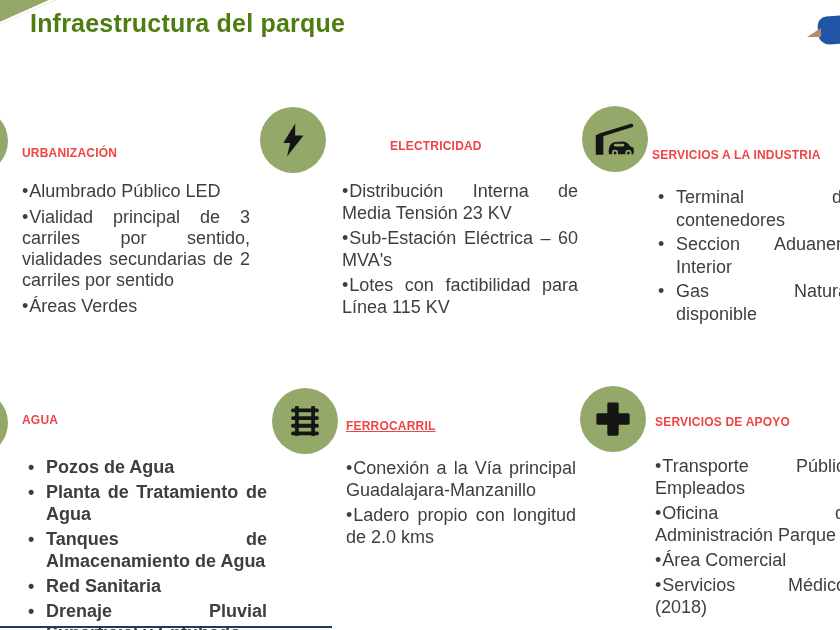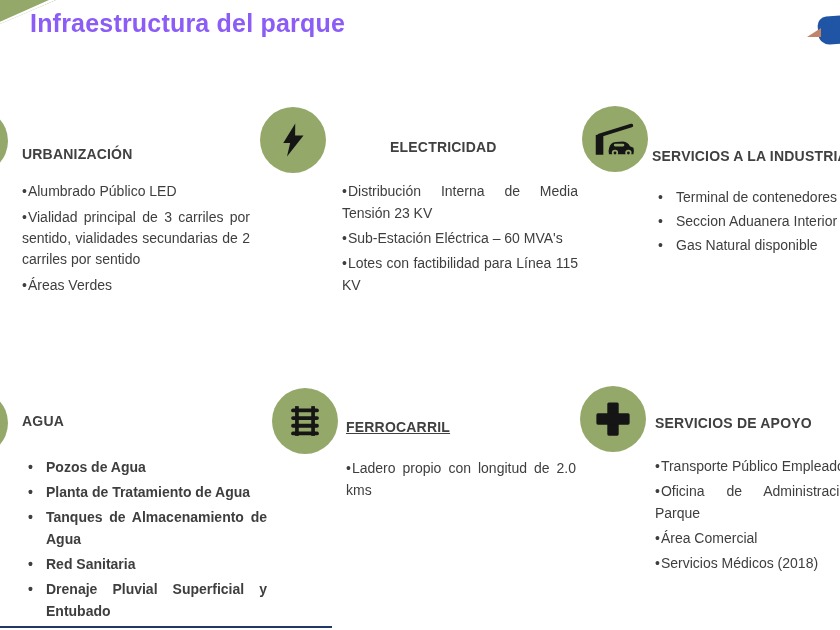--- a/index.html
+++ b/index.html
@@ -7,38 +7,38 @@
     width:840px; height:630px; position:relative; overflow:hidden;
     background:#ffffff; font-family:"Liberation Sans", sans-serif;
   }
 
   
   .ribbon { position:absolute; left:0; top:0; width:56px; height:24px;
     background:#94a86a; clip-path:polygon(0 0,100% 0,0 100%); }
   .ribbon-slash { position:absolute; left:-6px; top:9px; width:70px; height:3px;
     background:#ffffff; transform:rotate(-24deg); }
   .page-title { position:absolute; left:30px; top:9px; font-size:25px;
-    font-weight:bold; color:#8b5cf6; letter-spacing:0.2px; white-space:nowrap; }
+    font-weight:bold; color:#4d7c0f; letter-spacing:0.2px; white-space:nowrap; }
   .logo-blue { position:absolute; left:818px; top:16px; width:34px; height:28px;
     background:#1f55a4; border-radius:9px 0 0 11px; transform:rotate(-4deg); }
   .logo-tan { position:absolute; left:807px; top:28px; width:14px; height:9px;
     background:#c0846a; clip-path:polygon(0 100%,100% 0,100% 100%); }
 
   
   .circ { position:absolute; width:66px; height:66px; border-radius:50%;
     background:#94a86a; display:flex; align-items:center; justify-content:center; }
   .circ svg { display:block; }
 
   
-  .h { position:absolute; font-size:14px; font-weight:bold; color:#404040;
+  .h { position:absolute; font-size:12px; font-weight:bold; color:#ef4444;
     letter-spacing:0.2px; white-space:nowrap; }
 
   
   ul { margin:0; padding:0; list-style:none; }
-  .blist { position:absolute; font-size:14px; color:#3e3e3e; }
+  .blist { position:absolute; font-size:18px; color:#3e3e3e; }
   .tight li { text-align:justify; line-height:21px; margin-bottom:5px; }
   .tight li::before { content:"\2022"; margin-right:1px; }
   .lh22 li { line-height:22px; margin-bottom:3px; }
   .dots li { position:relative; padding-left:24px; line-height:22px;
     margin-bottom:3px; text-align:justify; }
   .dots li::before { content:"\2022"; position:absolute; left:6px; }
   .dots-tight li { line-height:23px; margin-bottom:1px; }
 
   .bottom-line { position:absolute; left:0; top:626px; width:332px; height:2px;
     background:#1f3864; }
@@ -135,20 +135,21 @@
       <rect x="16.4" y="1.5" width="2.6" height="21" fill="#151515"></rect>
       <rect x="2.2" y="3.2" width="19.6" height="2.7" rx="1.35" fill="#151515"></rect>
       <rect x="2.2" y="8.6" width="19.6" height="2.7" rx="1.35" fill="#151515"></rect>
       <rect x="2.2" y="14" width="19.6" height="2.7" rx="1.35" fill="#151515"></rect>
       <rect x="2.2" y="19.4" width="19.6" height="2.7" rx="1.35" fill="#151515"></rect>
     </svg>
   </span>
 </div>
 <div class="h" id="h-fer">FERROCARRIL</div>
 <ul class="blist tight lh22" id="l-fer">
+  <li>Conexión a la Vía principal Guadalajara-Manzanillo</li>
   <li>Ladero propio con longitud de 2.0 kms</li>
 </ul>
 
 <div class="circ" id="c-apo">
   <span>
     <svg width="38" height="38" viewBox="0 0 24 24">
       <rect x="8.4" y="1.5" width="7.2" height="21" rx="1" fill="#151515"></rect>
       <rect x="1.5" y="8.4" width="21" height="7.2" rx="1" fill="#151515"></rect>
     </svg>
   </span>

